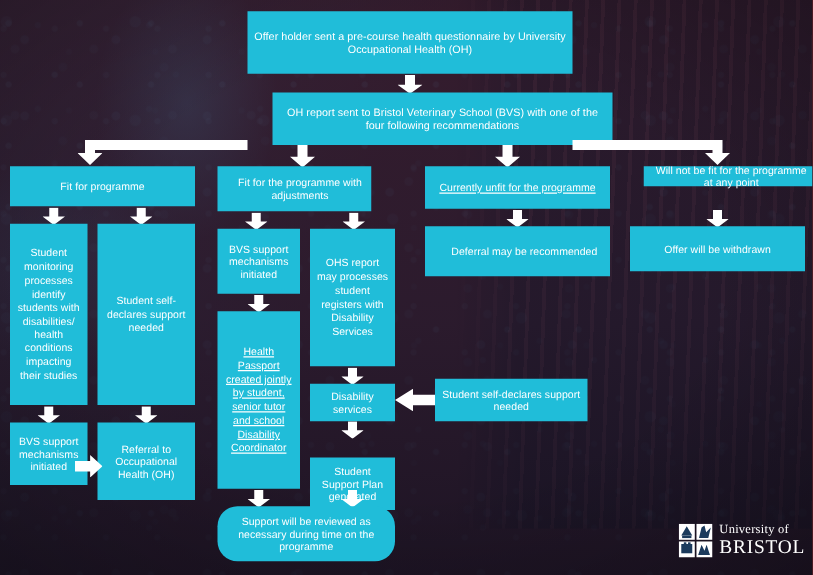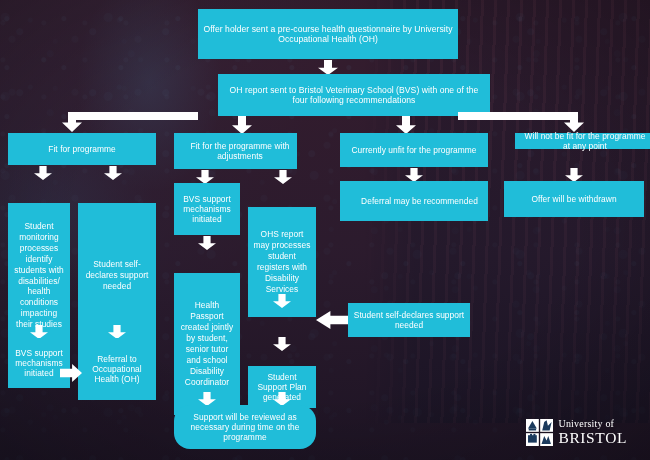--- a/index.html
+++ b/index.html
@@ -90,21 +90,21 @@
     align-items: center;
     justify-content: center;
     text-align: center;
     line-height: 1.22;
     padding: 3px 5px;
     font-size: 8.4px;
     letter-spacing: .05px;
   }
 
   .node.wide  { font-size: 8.6px; }
-  .node.tall  { line-height: 1.30; margin-top: 24px; }
+  .node.tall  { line-height: 1.30; }
 
   
   .arrow-down {
     position: absolute;
     background: #ffffff;
     clip-path: polygon(30% 0%, 70% 0%, 70% 52%, 100% 52%, 50% 100%, 0% 52%, 30% 52%);
   }
   
   .arrow-right {
     position: absolute;
@@ -114,21 +114,21 @@
   
   .arrow-left {
     position: absolute;
     background: #ffffff;
     clip-path: polygon(100% 27%, 45% 27%, 45% 0%, 0% 50%, 45% 100%, 45% 73%, 100% 73%);
   }
   
   .bar-h { position: absolute; background: #ffffff; }
 
   
-  #logo { position: absolute; right: 23px; bottom: 14px; display: flex; align-items: center; gap: 5px; }
+  #logo { position: absolute; right: 6px; bottom: 14px; display: flex; align-items: center; gap: 5px; }
   #logo .crest { width: 27px; height: 27px; display: block; }
   #logo .words { color: #ffffff; line-height: 1; }
   #logo .w1 { font-family: "Liberation Serif", serif; font-size: 10px; letter-spacing: .2px; }
   #logo .w2 { font-family: "Liberation Serif", serif; font-size: 15.5px; letter-spacing: .6px; font-weight: 400; margin-top: 1px; }
 </style>
 </head>
 <body>
 
 <div id="stage">
 
@@ -152,21 +152,21 @@
 
   <div class="arrow-down" style="left:396px; top:116px; width:20px; height:18px;"></div>
 
   <div class="bar-h" style="left:458px; top:112px; width:116px; height:8px;"></div>
   <div class="arrow-down" style="left:564px; top:112px; width:20px; height:20px;"></div>
 
   <div class="node" style="left:8px;   top:133px; width:148px; height:32px;">Fit for programme</div>
 
   <div class="node" style="left:174px; top:133px; width:123px; height:36px;padding-left:14px;">Fit for the programme with adjustments</div>
 
-  <div class="node" style="left:340px; top:133px; width:148px; height:34px;">Currently unfit for the programme</div>
+  <div class="node" style="left:340px; top:133px; width:148px; height:34px;text-decoration:underline;">Currently unfit for the programme</div>
 
   <div class="node" style="left:504px; top:133px; width:140px; height:16px;margin-left:11px;">Will not be fit for the programme at any point</div>
 
   <div class="arrow-down" style="left:34px;  top:166px; width:18px; height:14px;"></div>
   <div class="arrow-down" style="left:104px; top:166px; width:18px; height:14px;"></div>
 
   <div class="node tall" style="left:8px;  top:179px; width:62px; height:145px;">Student monitoring processes identify students with disabilities/ health conditions impacting their studies</div>
 
   <div class="node tall" style="left:78px; top:179px; width:78px; height:145px;">Student self-declares support needed</div>
 
@@ -181,24 +181,25 @@
 
   <div class="arrow-down" style="left:196px; top:170px; width:18px; height:14px;"></div>
   <div class="arrow-down" style="left:274px; top:170px; width:18px; height:14px;"></div>
 
   <div class="node" style="left:174px; top:183px; width:66px; height:52px;">BVS support mechanisms initiated</div>
 
   <div class="node tall" style="left:248px; top:183px; width:68px; height:110px;">OHS report may processes student registers with Disability Services</div>
 
   <div class="arrow-down" style="left:198px; top:236px; width:18px; height:14px;"></div>
 
-  <div class="node tall" style="left:174px; top:249px; width:66px; height:142px;">Health Passport created jointly by student, senior tutor and school Disability Coordinator</div>
+  <div class="node tall" style="left:174px; top:249px; width:66px; height:142px;text-decoration:underline;">Health Passport created jointly by student, senior tutor and school Disability Coordinator</div>
 
   <div class="arrow-down" style="left:273px; top:294px; width:18px; height:14px;"></div>
 
+  <div class="node" style="left:248px; top:307px; width:68px; height:30px;">Disability services</div>
 
   <div class="arrow-down" style="left:273px; top:337px; width:18px; height:14px;"></div>
 
   <div class="node" style="left:248px; top:366px; width:68px; height:42px;">Student Support Plan generated</div>
 
   <div class="node" style="left:348px; top:303px; width:122px; height:34px;">Student self-declares support needed</div>
 
   <div class="arrow-left" style="left:316px; top:311px; width:32px; height:18px;"></div>
 
   <div class="arrow-down" style="left:198px; top:392px; width:18px; height:14px;"></div>

